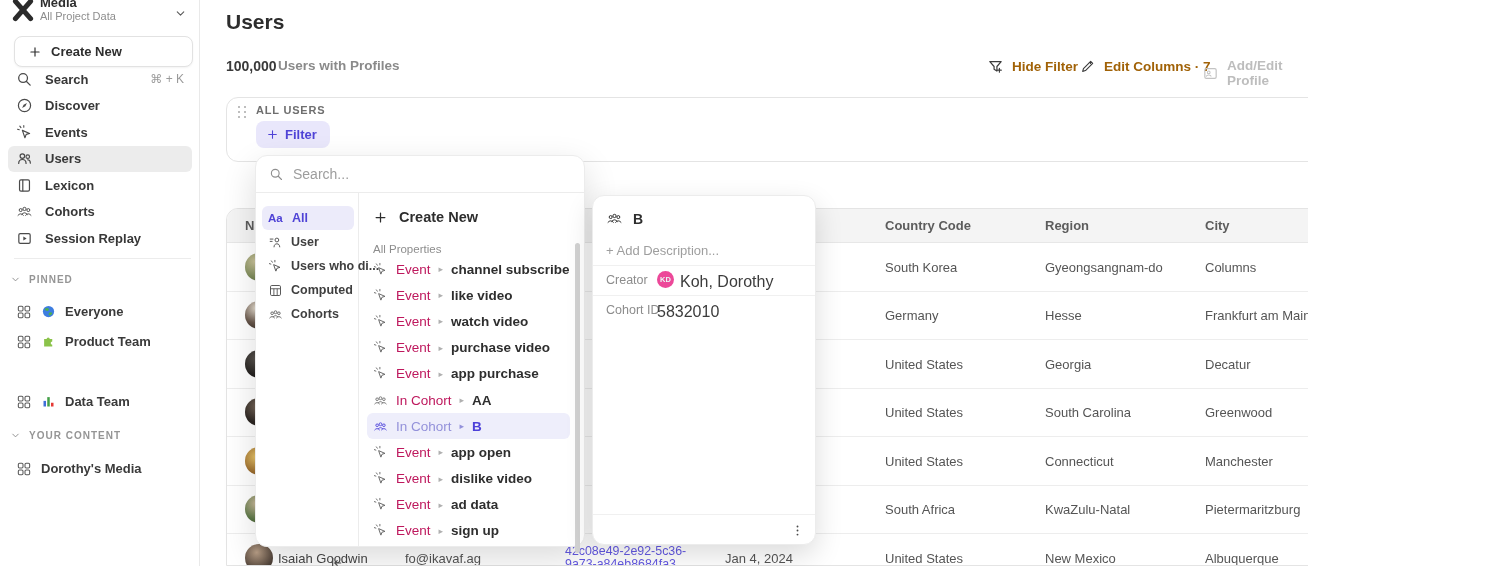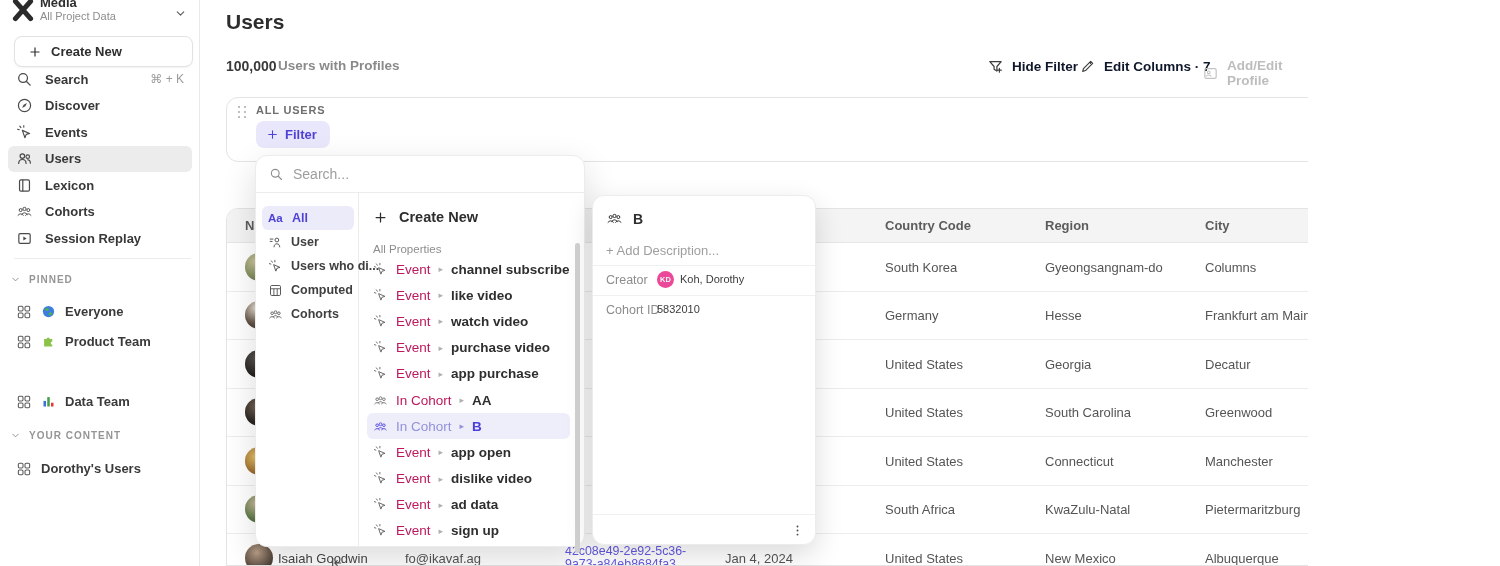--- a/index.html
+++ b/index.html
@@ -33,21 +33,21 @@
   .board-item { position:absolute; left:8px; width:184px; height:25px; display:flex; align-items:center;
     gap:9px; padding-left:8px; border-radius:6px; cursor:pointer; }
   .board-item .lbl { font-size:13px; font-weight:600; color:#3a3a3a; }
   .grid-ic { color:#5a5a5a; }
 
   
   .page-title { position:absolute; left:226px; top:10px; font-size:21px; font-weight:700; color:#2d2d2d; }
   .count { position:absolute; left:226px; top:58px; font-size:14px; font-weight:600; color:#3a3a3a; }
   .count-cap { position:absolute; left:278px; top:58px; font-size:13.5px; color:#8a8a8a; font-weight:600; }
   .hctl { position:absolute; top:58px; display:flex; align-items:center; gap:8px; cursor:pointer;
-    font-size:13.5px; font-weight:700; color:#0f172a; }
+    font-size:13.5px; font-weight:700; color:#a16207; }
   .hctl.disabled { color:#bdbdbd; cursor:default; }
   .hctl .ic { color:#3c3c3c; }
   .hctl.disabled .ic { color:#c3c3c3; }
   .hsearch { position:absolute; left:1337px; top:49px; width:135px; height:34px; background:#f1f1f1;
     border-radius:8px; display:flex; align-items:center; gap:8px; padding-left:11px; }
   .hsearch input { border:none; background:transparent; outline:none; font-size:13px; width:96px;
     font-family:inherit; color:#444; }
   .hsearch input::placeholder { color:#9a9a9a; }
   .hsearch .ic { color:#8f8f8f; }
 
@@ -134,21 +134,21 @@
     border:1px solid #ececec; border-radius:12px; box-shadow:0 10px 28px rgba(0,0,0,.14); z-index:21; }
   .cc-title { position:absolute; left:13px; top:14px; display:flex; align-items:center; gap:10px; }
   .cc-title .ic { color:#2e2e2e; }
   .cc-title .t { font-size:14px; font-weight:700; color:#2e2e2e; }
   .cc-desc { position:absolute; left:13px; top:47px; font-size:13px; color:#9e9e9e; cursor:pointer; }
   .cc-div { position:absolute; left:0; right:0; height:1px; background:#f0f0f0; }
   .cc-row-lbl { position:absolute; left:13px; font-size:12.5px; color:#8c8c8c; }
   .cc-creator-av { position:absolute; left:64px; width:17px; height:17px; border-radius:50%;
     background:#ec4899; color:#eafaf5; font-size:7.5px; font-weight:700; display:flex;
     align-items:center; justify-content:center; }
-  .cc-val { position:absolute; font-size:11px; color:#3c3c3c; }
+  .cc-val { position:absolute; font-size:16px; color:#3c3c3c; }
   .cc-kebab { position:absolute; left:193px; top:323px; width:22px; height:22px; display:flex;
     align-items:center; justify-content:center; font-size:14px; color:#4a4a4a; cursor:pointer;
     letter-spacing:0; }
 </style>
 </head>
 <body>
 
 <svg width="0" height="0" style="position:absolute">
   <defs>
     <g id="ic-logo">
@@ -357,21 +357,21 @@
     <div class="sec-h" style="top:430px;">
       <svg class="ic" width="11" height="11" viewBox="0 0 24 24" style="color:#8a8a8a;">
           <use href="#ic-chev"></use>
         </svg>
       <span>YOUR CONTENT</span>
     </div>
     <div class="board-item" style="top:456px;">
       <svg class="ic grid-ic" width="16" height="16" viewBox="0 0 24 24">
           <use href="#ic-grid"></use>
         </svg>
-      <span class="lbl">Dorothy's Users</span>
+      <span class="lbl">Dorothy's Media</span>
     </div>
   </aside>
 
   <div class="page-title">Users</div>
   <div class="count">100,000</div>
   <div class="count-cap">Users with Profiles</div>
 
   <div class="hctl" style="left:987px;">
     <svg class="ic" width="17" height="17" viewBox="0 0 24 24">
         <use href="#ic-funnel"></use>

